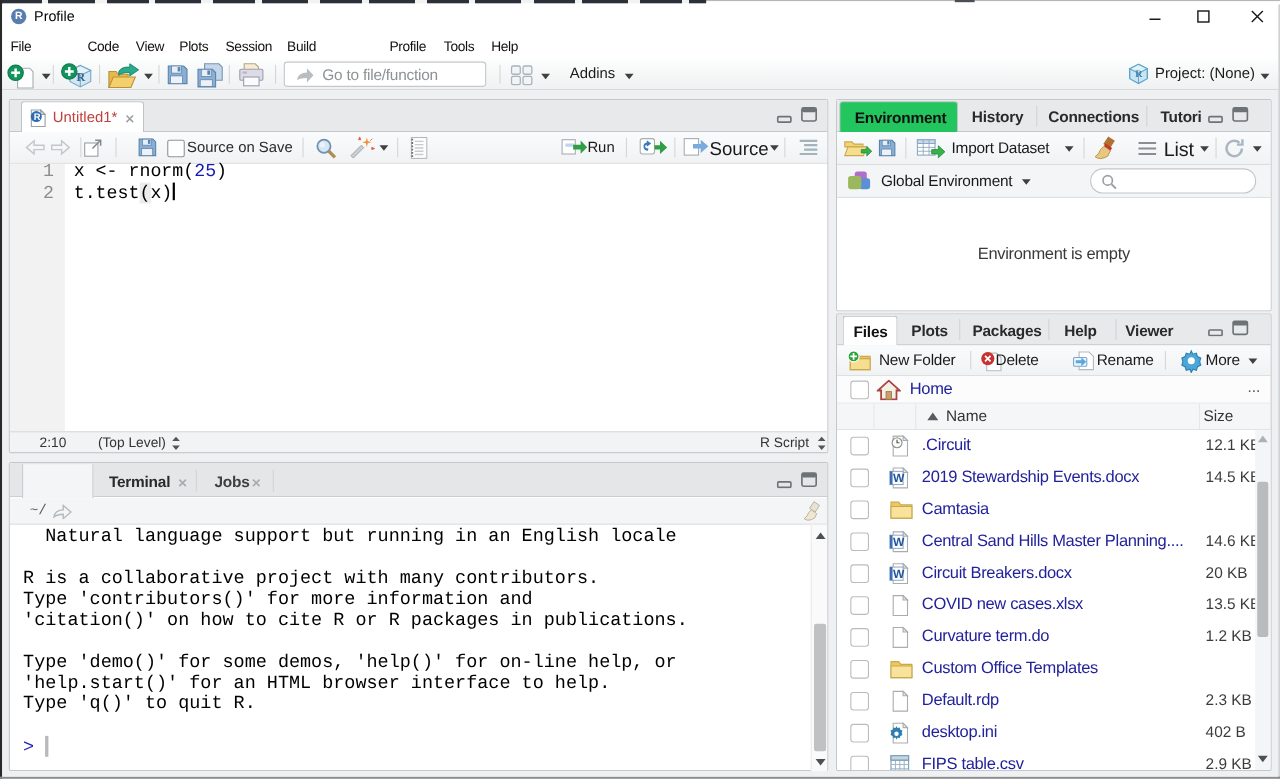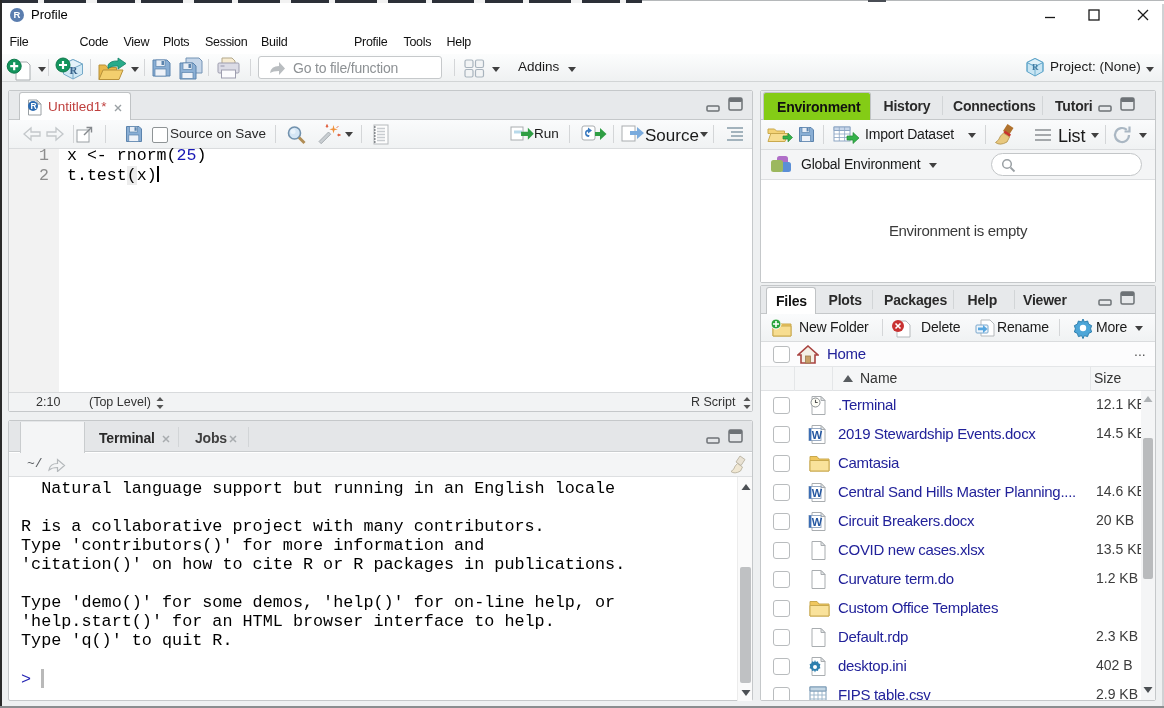--- a/index.html
+++ b/index.html
@@ -336,21 +336,21 @@
       <path d="M5 7 l4.5 -6 h-9 z" fill="#4c5054"></path>
         </svg>
   </div>
 </div>
 
 <div class="abs" style="left:760px;top:90px;width:396px;height:193px;background:#fff;
   border:1px solid #c5c8ca;border-radius:2px;">
 
   <div class="abs" style="left:0;top:0;width:394px;height:29px;background:#e7e9eb;
     border-bottom:1px solid #c5c8ca;border-radius:2px 2px 0 0;"></div>
-  <div class="abs" style="left:2px;top:1px;width:108px;height:28px;background:#84cc16;
+  <div class="abs" style="left:2px;top:1px;width:108px;height:28px;background:#22c55e;
     border:1px solid #c0c3c5;border-bottom:none;border-radius:3px 3px 0 0;">
     <span class="abs" style="left:13px;top:6px;font-size:14px;letter-spacing:-0.2px;font-weight:bold;color:#111;">Environment</span>
   </div>
   <span class="abs" style="left:122.5px;top:7px;font-size:14px;letter-spacing:-0.2px;font-weight:bold;color:#2a2a2a;">History</span>
   <span class="abs" style="left:192px;top:7px;font-size:14px;letter-spacing:-0.2px;font-weight:bold;color:#2a2a2a;">Connections</span>
   <span class="abs" style="left:294px;top:7px;font-size:14px;letter-spacing:-0.2px;font-weight:bold;color:#2a2a2a;">Tutori</span>
   <div class="abs" style="left:181px;top:5px;width:1px;height:19px;background:#d2d5d7;"></div>
   <div class="abs" style="left:281px;top:5px;width:1px;height:19px;background:#d2d5d7;"></div>
 
   <div class="abs" style="left:333px;top:1px;width:61px;height:27px;background:#e7e9eb;"></div>
@@ -458,21 +458,21 @@
       <circle cx="6" cy="6" r="5" fill="#2aa43c" stroke="#fff"></circle>
       <path d="M6 3 v6 M3 6 h6" stroke="#fff" stroke-width="1.6"></path>
     </svg>
     <span class="abs" style="left:38px;top:5px;font-size:14px;letter-spacing:-0.2px;color:#1a1a1a;">New Folder</span>
     <div class="sep tb-sep" style="left:121px;"></div>
     <svg class="abs" style="left:130px;top:4px;" width="20" height="20" viewBox="0 0 20 20">
       <path d="M6 3 h9 l4 4 v12 h-13 z" fill="#fff" stroke="#b5b9bc"></path>
       <circle cx="7" cy="8" r="6" fill="#c83232"></circle>
       <path d="M4.5 5.5 l5 5 M9.5 5.5 l-5 5" stroke="#fff" stroke-width="1.6"></path>
     </svg>
-    <span class="abs" style="left:160px;top:5px;font-size:14px;letter-spacing:-0.2px;color:#1a1a1a;">Delete</span>
+    <span class="abs" style="left:144px;top:5px;font-size:14px;letter-spacing:-0.2px;color:#1a1a1a;">Delete</span>
     <svg class="abs" style="left:214px;top:4px;" width="20" height="20" viewBox="0 0 20 20">
       <path d="M6 2 h9 l4 4 v12 h-13 z" fill="#fff" stroke="#b5b9bc"></path>
       <rect x="1" y="7" width="12" height="8" rx="1" fill="#eef5fb" stroke="#7aa7cc"></rect>
       <path d="M3 11 h5 v-2.6 l4.5 4 -4.5 4 v-2.6 h-5 z" fill="#58a7e0" transform="translate(0,-1.5)"></path>
     </svg>
     <span class="abs" style="left:236px;top:5px;font-size:14px;letter-spacing:-0.2px;color:#1a1a1a;">Rename</span>
     <div class="sep tb-sep" style="left:298px;"></div>
     <svg class="abs" style="left:311px;top:3px;" width="22" height="22" viewBox="0 0 22 22">
       <path d="M11 2 l1.4 3 3.2 -1 1 3.2 3 1.4 -1 3.2 1 3.2 -3 1.4 -1 3.2 -3.2 -1 -1.4 3 -1.4 -3 -3.2 1 -1 -3.2 -3 -1.4 1 -3.2 -1 -3.2 3 -1.4 1 -3.2 3.2 1 z" fill="#4da6d8" stroke="#2e7fae"></path>
       <circle cx="11" cy="11" r="3.2" fill="#fff"></circle>
@@ -506,21 +506,21 @@
 
   <div class="abs" style="left:0;top:105px;width:394px;height:309px;background:#fff;" id="frows">
     <div class="frow" style="top:0;">
           <div class="fcb"></div>
       <svg class="ficon" width="20" height="21" viewBox="0 0 20 21">
             <path d="M4 1.5 h9 l4 4 v14 h-13 z" fill="#fff" stroke="#a9adb0"></path>
             <path d="M13 1.5 l4 4 h-4 z" fill="#e4e7e9" stroke="#a9adb0"></path>
             <circle cx="7.5" cy="7.5" r="4.5" fill="#fdfdf5" stroke="#8a8e92"></circle>
             <path d="M7.5 4.8 v2.7 h2.2" fill="none" stroke="#555" stroke-width="1.1"></path>
           </svg>
-      <span class="fname">.Terminal</span>
+      <span class="fname">.Circuit</span>
           <span class="fsize">12.1 KB</span>
         </div>
     <div class="frow" style="top:29px;">
           <div class="fcb"></div>
       <svg class="ficon" width="20" height="21" viewBox="0 0 20 21">
             <path d="M4 1.5 h9 l4 4 v14 h-13 z" fill="#fff" stroke="#a9adb0"></path>
             <path d="M13 1.5 l4 4 h-4 z" fill="#e4e7e9" stroke="#a9adb0"></path>
             <rect x="1" y="4.5" width="12" height="12" fill="#fff" stroke="#8fa3bd" stroke-width="0.9"></rect>
             <rect x="1" y="4.5" width="2.4" height="12" fill="#3c6eb5"></rect>
             <text x="3.8" y="14.6" font-size="11" fill="#2456a0" font-weight="bold">W</text>

